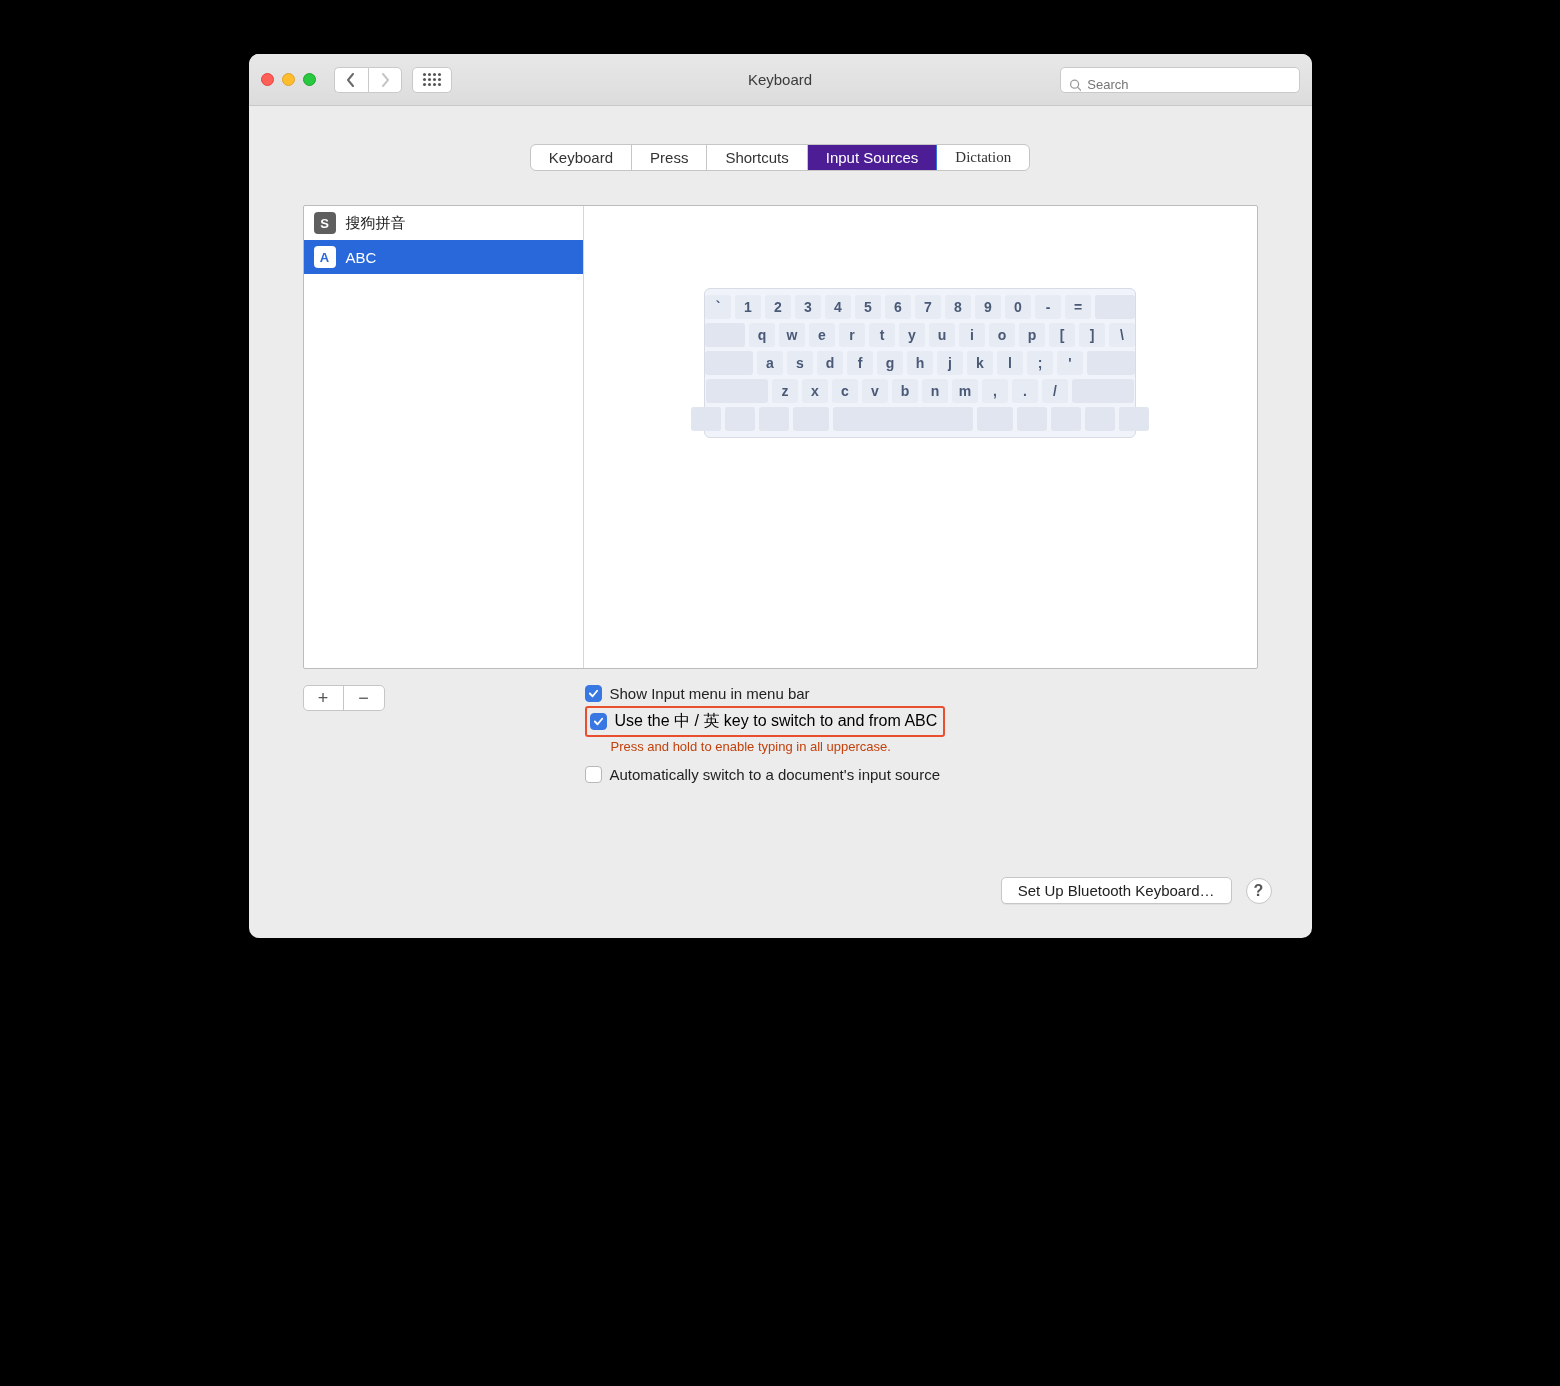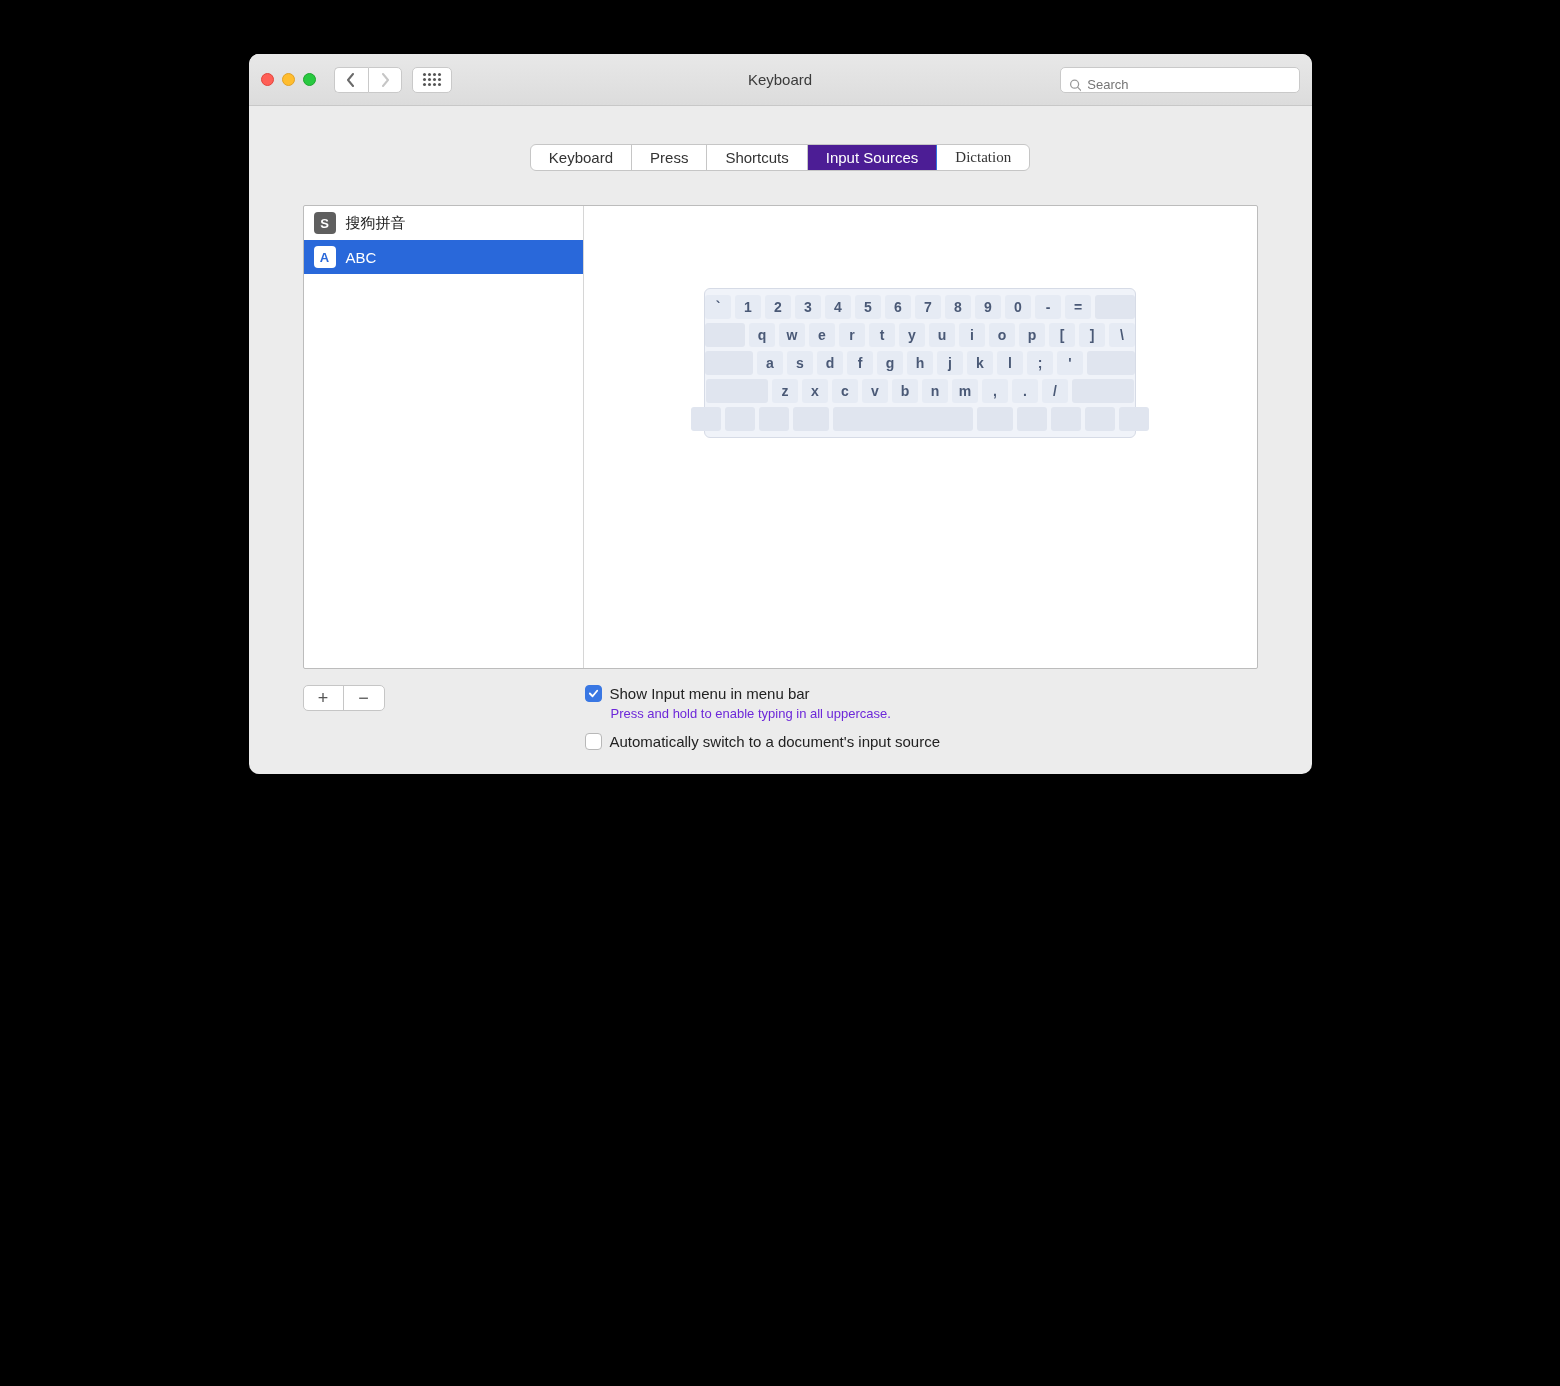--- a/index.html
+++ b/index.html
@@ -159,21 +159,21 @@
     display: flex; align-items: center; justify-content: center;
     flex-shrink: 0;
   }
   .chk.checked { background: #3977e3; border-color: #3977e3; }
   .chk.checked svg { width: 11px; height: 11px; }
   .highlight-box {
     border: 2px solid #e94f2f; border-radius: 3px;
     padding: 3px 6px 3px 3px;
     display: inline-flex; align-items: center; gap: 8px;
   }
-  .hint { font-size: 13px; color: #6d28d9; margin-left: 26px; margin-top: 2px; margin-bottom: 12px; }
+  .hint { font-size: 13px; color: #c2410c; margin-left: 26px; margin-top: 2px; margin-bottom: 12px; }
 
   .bottom-bar {
     display: flex; justify-content: flex-end; align-items: center;
     gap: 14px;
     margin: 90px 40px 14px 40px;
   }
   .btn {
     background: #fff; border: 1px solid #c6c6c6; border-radius: 5px;
     padding: 4px 16px; font-size: 15px; color: #222;
     box-shadow: 0 1px 0 rgba(0,0,0,0.05);
@@ -346,24 +346,36 @@
       <div class="checks">
         <div class="chk-row">
           <div class="chk checked">
             <svg viewBox="0 0 12 12">
                 <path d="M2 6 L5 9 L10 3" stroke="#fff" stroke-width="2" fill="none" stroke-linecap="round" stroke-linejoin="round"></path>
               </svg>
           </div>
           <span>Show Input menu in menu bar</span>
         </div>
 
+        <div class="highlight-box">
+          <div class="chk checked">
+            <svg viewBox="0 0 12 12">
+                <path d="M2 6 L5 9 L10 3" stroke="#fff" stroke-width="2" fill="none" stroke-linecap="round" stroke-linejoin="round"></path>
+              </svg>
+          </div>
+          <span>Use the 中 / 英 key to switch to and from ABC</span>
+        </div>
         <div class="hint">Press and hold to enable typing in all uppercase.</div>
 
         <div class="chk-row">
           <div class="chk"></div>
           <span>Automatically switch to a document's input source</span>
         </div>
       </div>
     </div>
 
+    <div class="bottom-bar">
+      <button class="btn">Set Up Bluetooth Keyboard…</button>
+      <div class="help">?</div>
+    </div>
 
   </div>
 </div>
 
 </body></html>

